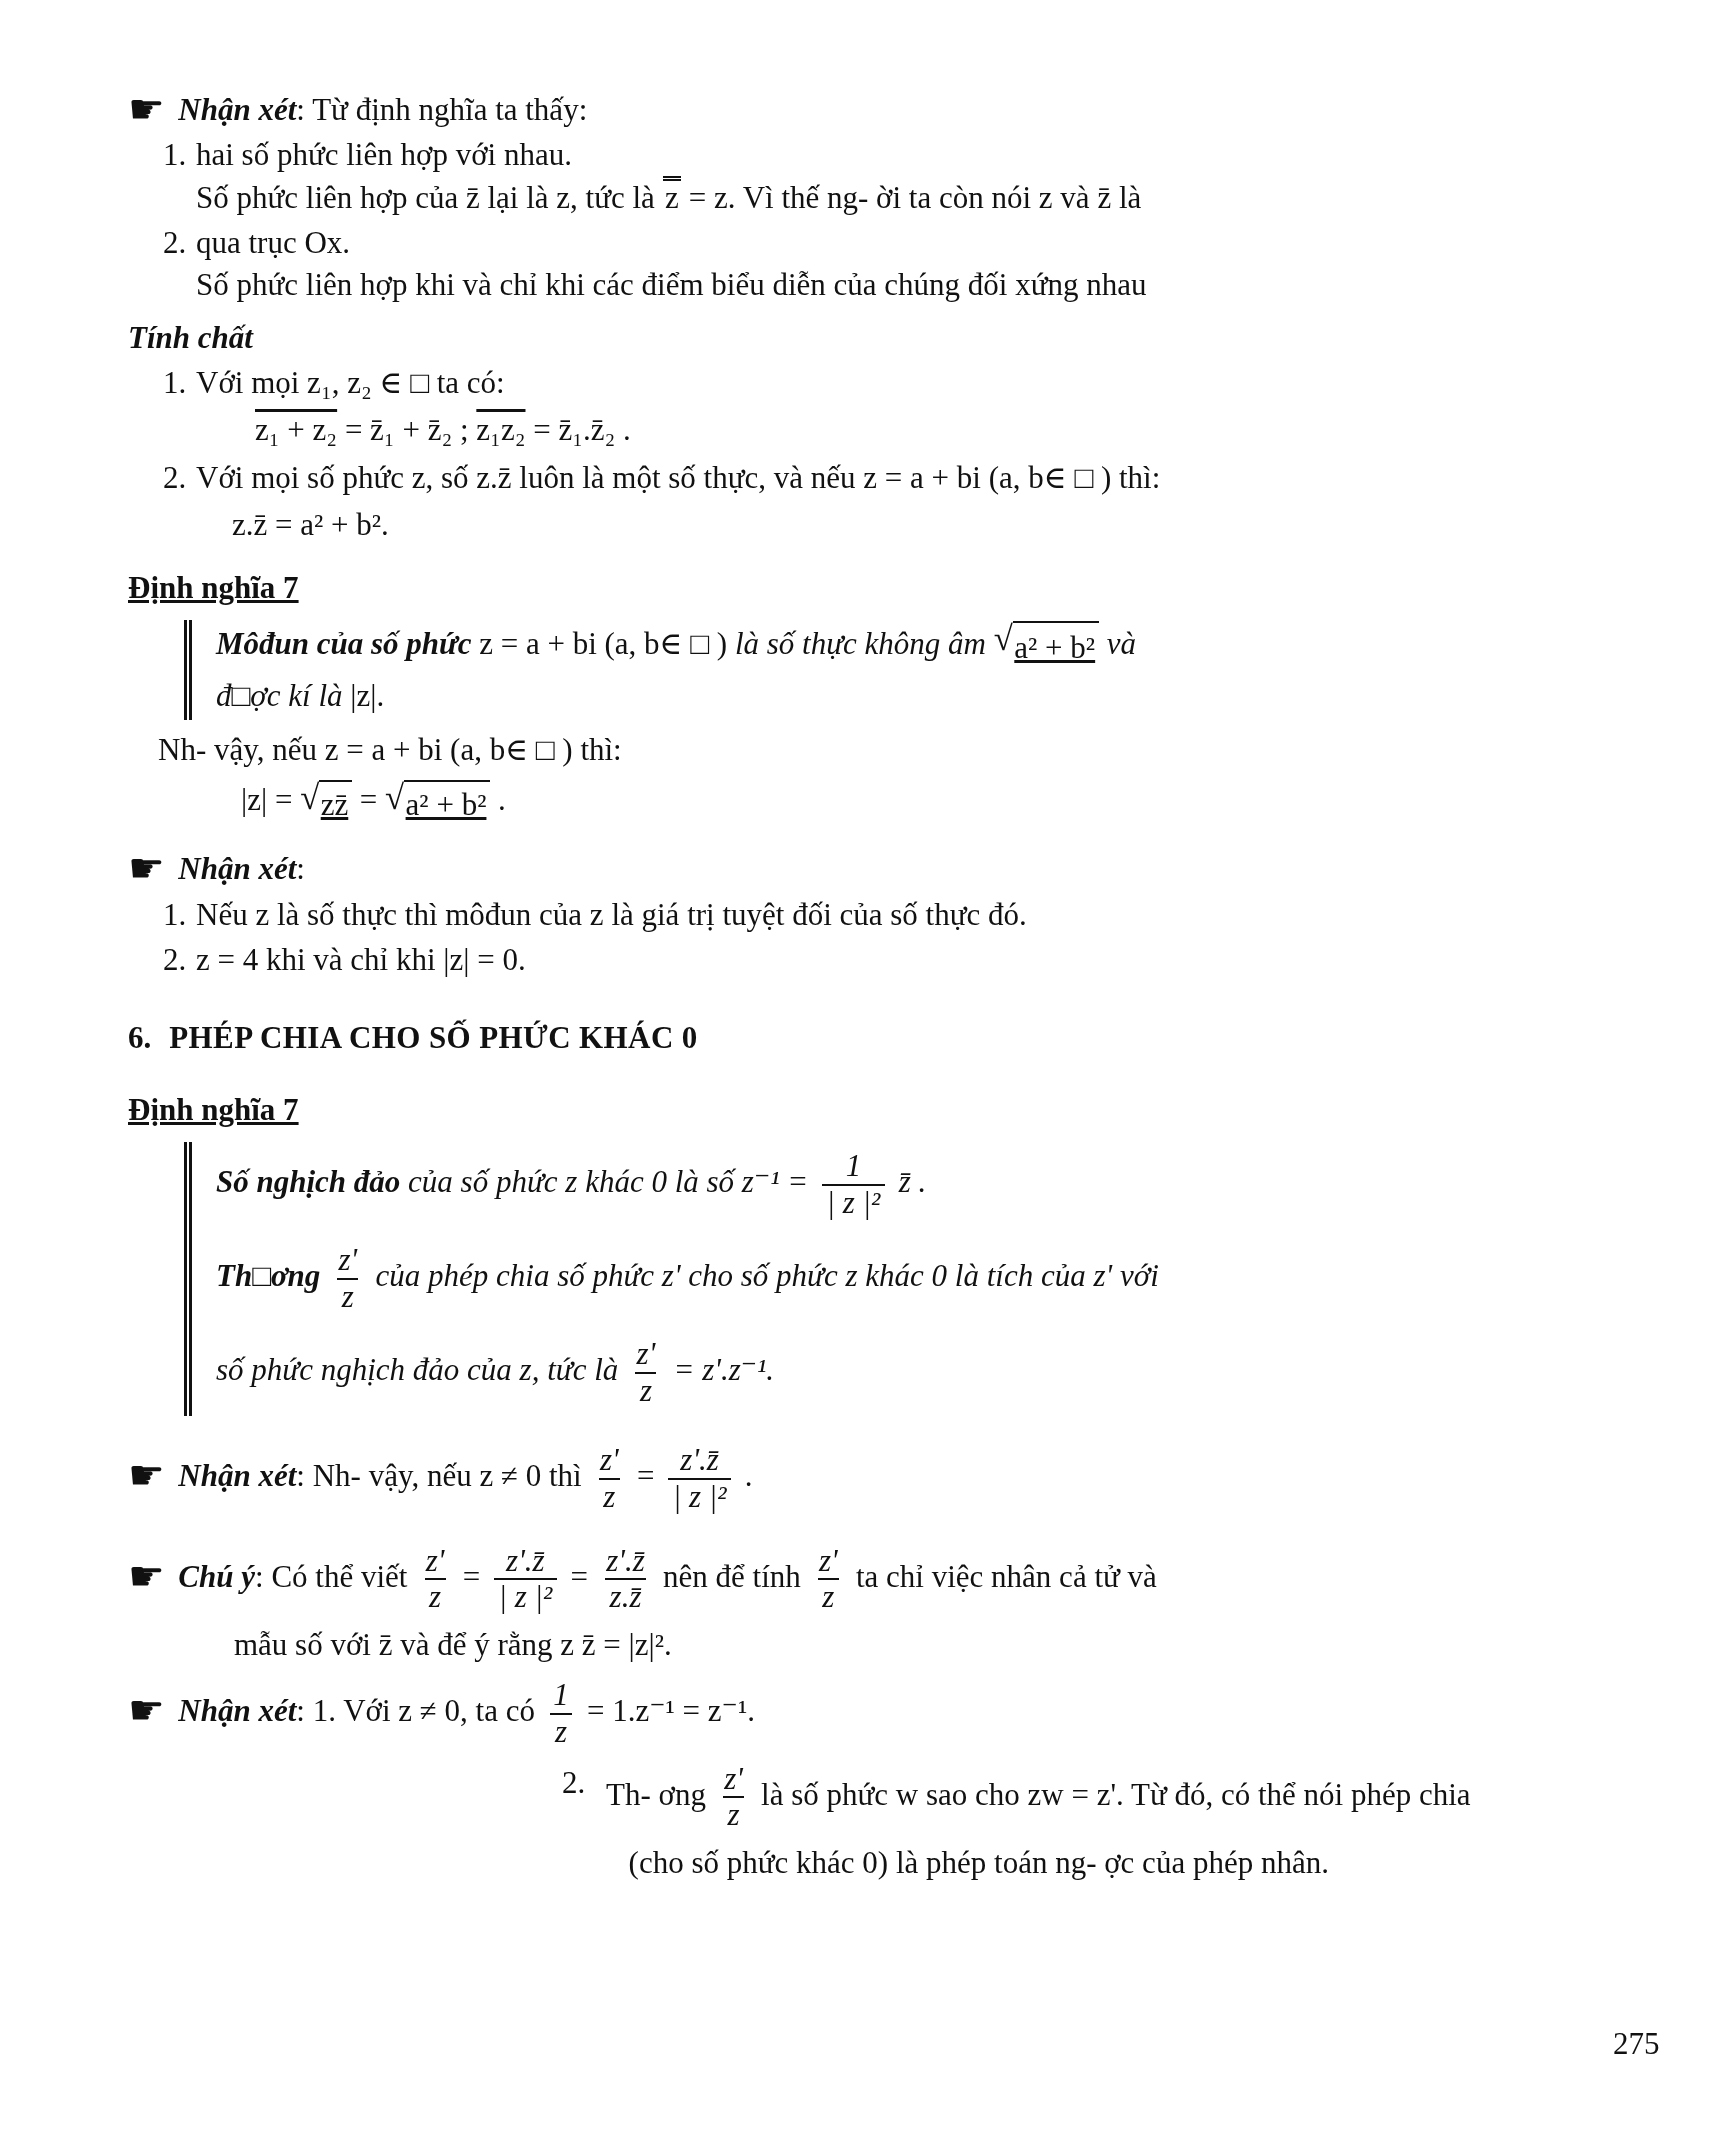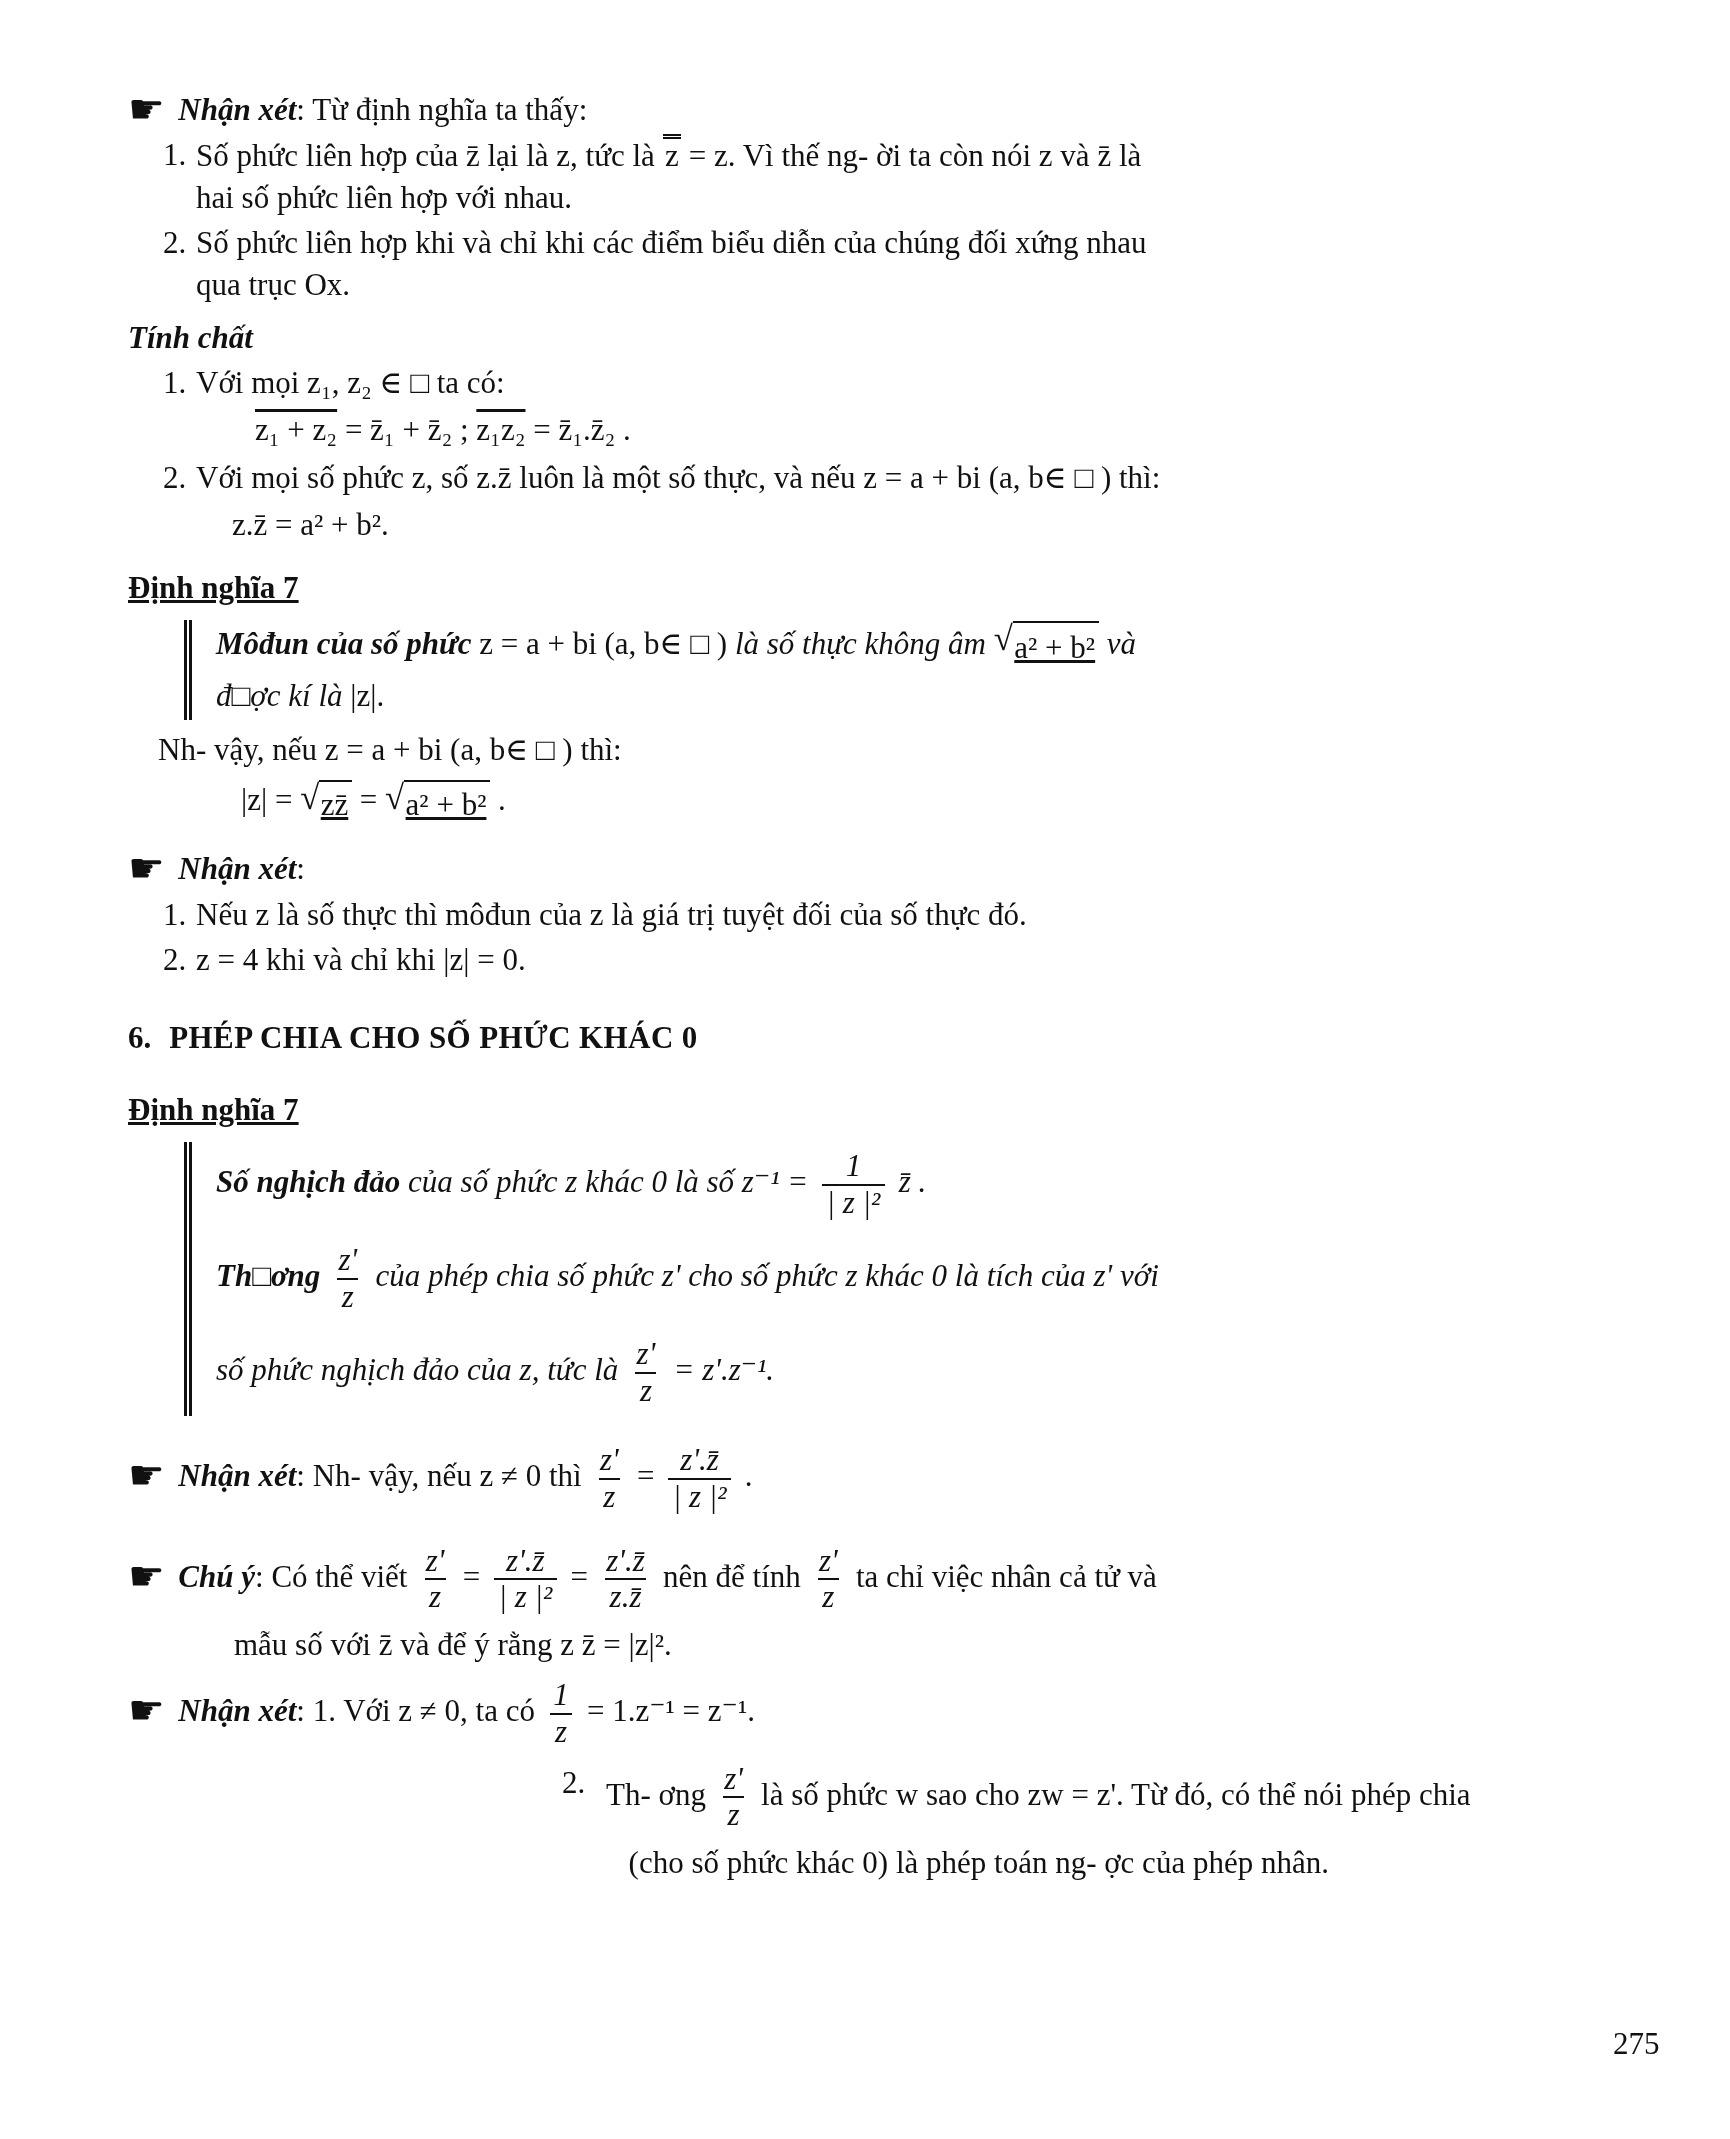--- a/index.html
+++ b/index.html
@@ -58,30 +58,30 @@
 
 <div class="content">
 
   <div class="row" style="margin-top:0">
     <span class="pointer">☛</span><span class="bi">Nhận xét</span><span>: Từ định nghĩa ta thấy:</span>
   </div>
 
   <div class="li">
     <span class="num">1.</span>
     <span class="body">
+      <div class="tline"><span>hai số phức liên hợp với nhau.</span></div>
       <div class="tline"><span>Số phức liên hợp của z̄ lại là z, tức là </span><span class="ov2">z</span><span> = z. Vì thế ng- ời ta còn nói z và z̄ là</span></div>
-      <div class="tline"><span>hai số phức liên hợp với nhau.</span></div>
-    </span>
-  </div>
-
-  <div class="li">
-    <span class="num">2.</span>
-    <span class="body">
+    </span>
+  </div>
+
+  <div class="li">
+    <span class="num">2.</span>
+    <span class="body">
+      <div class="tline"><span>qua trục Ox.</span></div>
       <div class="tline"><span>Số phức liên hợp khi và chỉ khi các điểm biểu diễn của chúng đối xứng nhau</span></div>
-      <div class="tline"><span>qua trục Ox.</span></div>
     </span>
   </div>
 
   <div class="row" style="margin-top:10.6px">
     <span class="bi">Tính chất</span>
   </div>
 
   <div class="li">
     <span class="num">1.</span>
     <span class="body">

